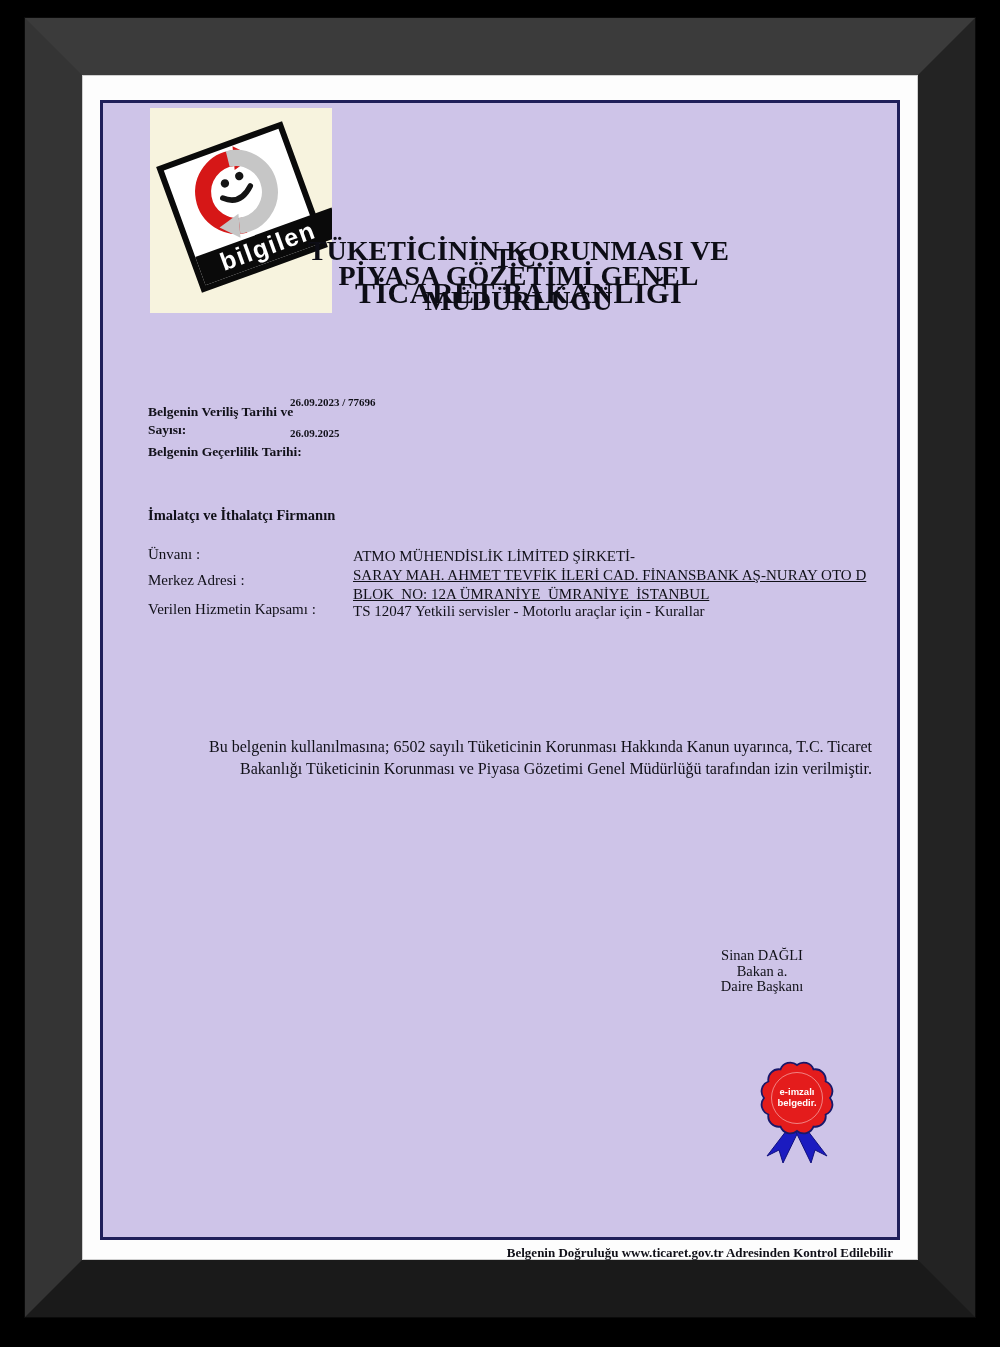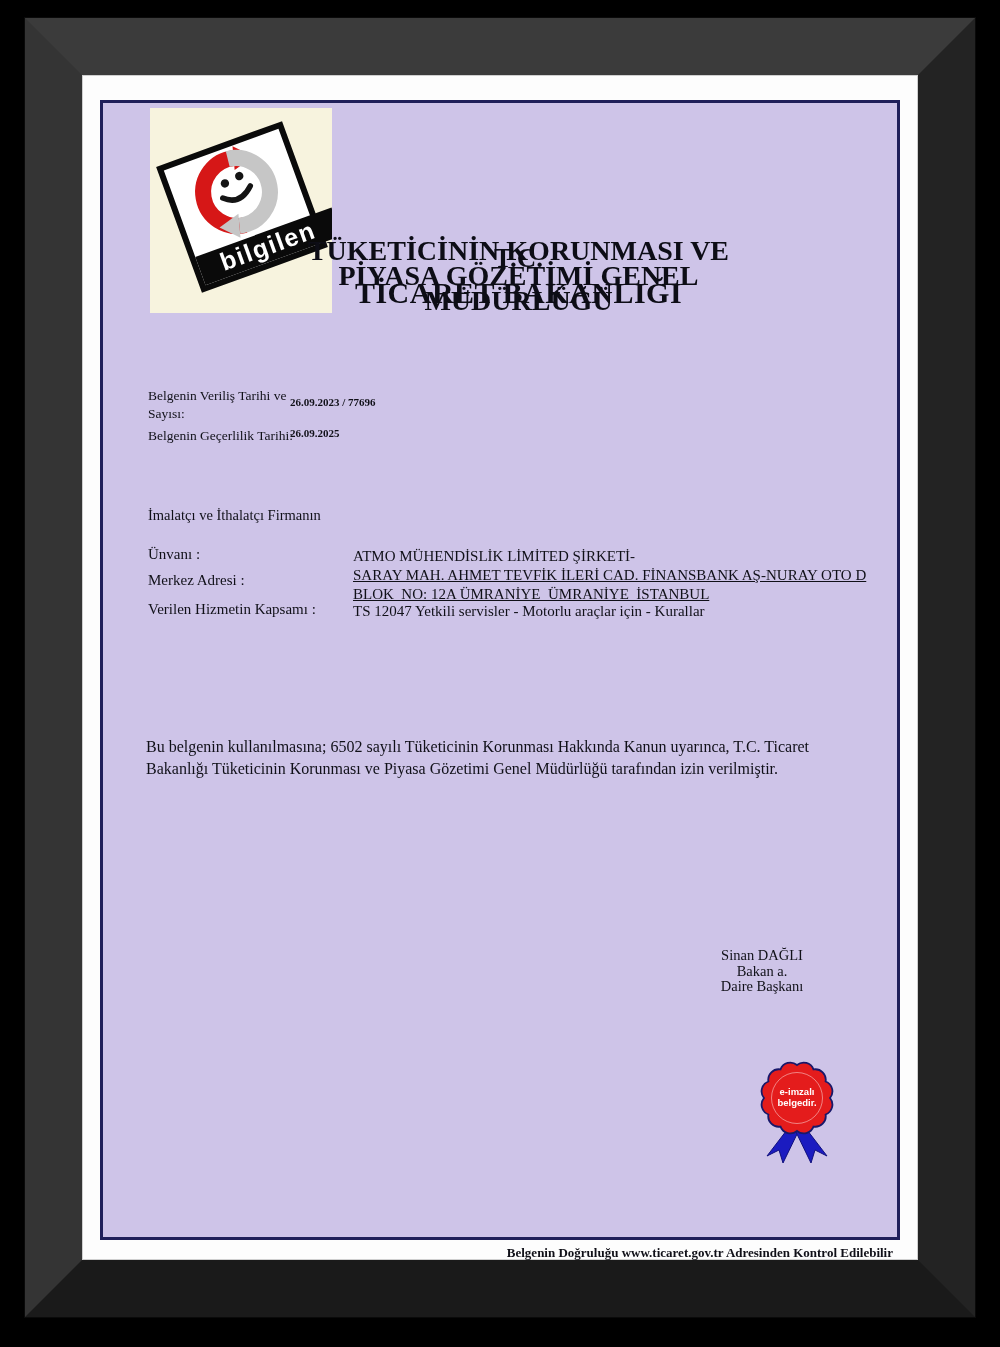--- a/index.html
+++ b/index.html
@@ -37,30 +37,30 @@
 
   .h-center {
     position:absolute; left:37px; width:757px;
     text-align:center; font-weight:bold; color:#0d0d16;
   }
   .h-tc        { top:140px; font-size:27px; line-height:30px; }
   .h-ministry  { top:172px; font-size:30px; line-height:36px; letter-spacing:0.5px; }
   .h-direct    { top:135px; font-size:28px; line-height:25px; }
   .h-doctitle  { top:229px; font-size:20px; letter-spacing:0.3px; }
 
-  .lbl-bold { font-weight:normal; font-size:13.5px; line-height:18px; }
+  .lbl-bold { font-weight:bold; font-size:13.5px; line-height:18px;margin-top:16px; }
   .val-bold { font-weight:bold; font-size:11px; }
 
-  .firm-title { font-weight:normal; font-size:14.5px; }
+  .firm-title { font-weight:bold; font-size:14.5px; }
   .firm-lbl   { font-size:15px; }
   .firm-val   { font-size:15px; }
 
   .body-par {
     left:43px; top:633px; width:726px;
-    font-size:16px; line-height:21.5px; text-align:left;
+    font-size:16px; line-height:21.5px; text-align:right;
   }
   .sig-block {
     left:549px; top:845px; width:220px;
     text-align:center; font-size:14.5px; line-height:15.5px;
   }
   .footer-line {
     right:4px; top:1105px;
     font-weight:bold; font-size:13px;margin-top:37px;
   }
   svg text { user-select:none; }

